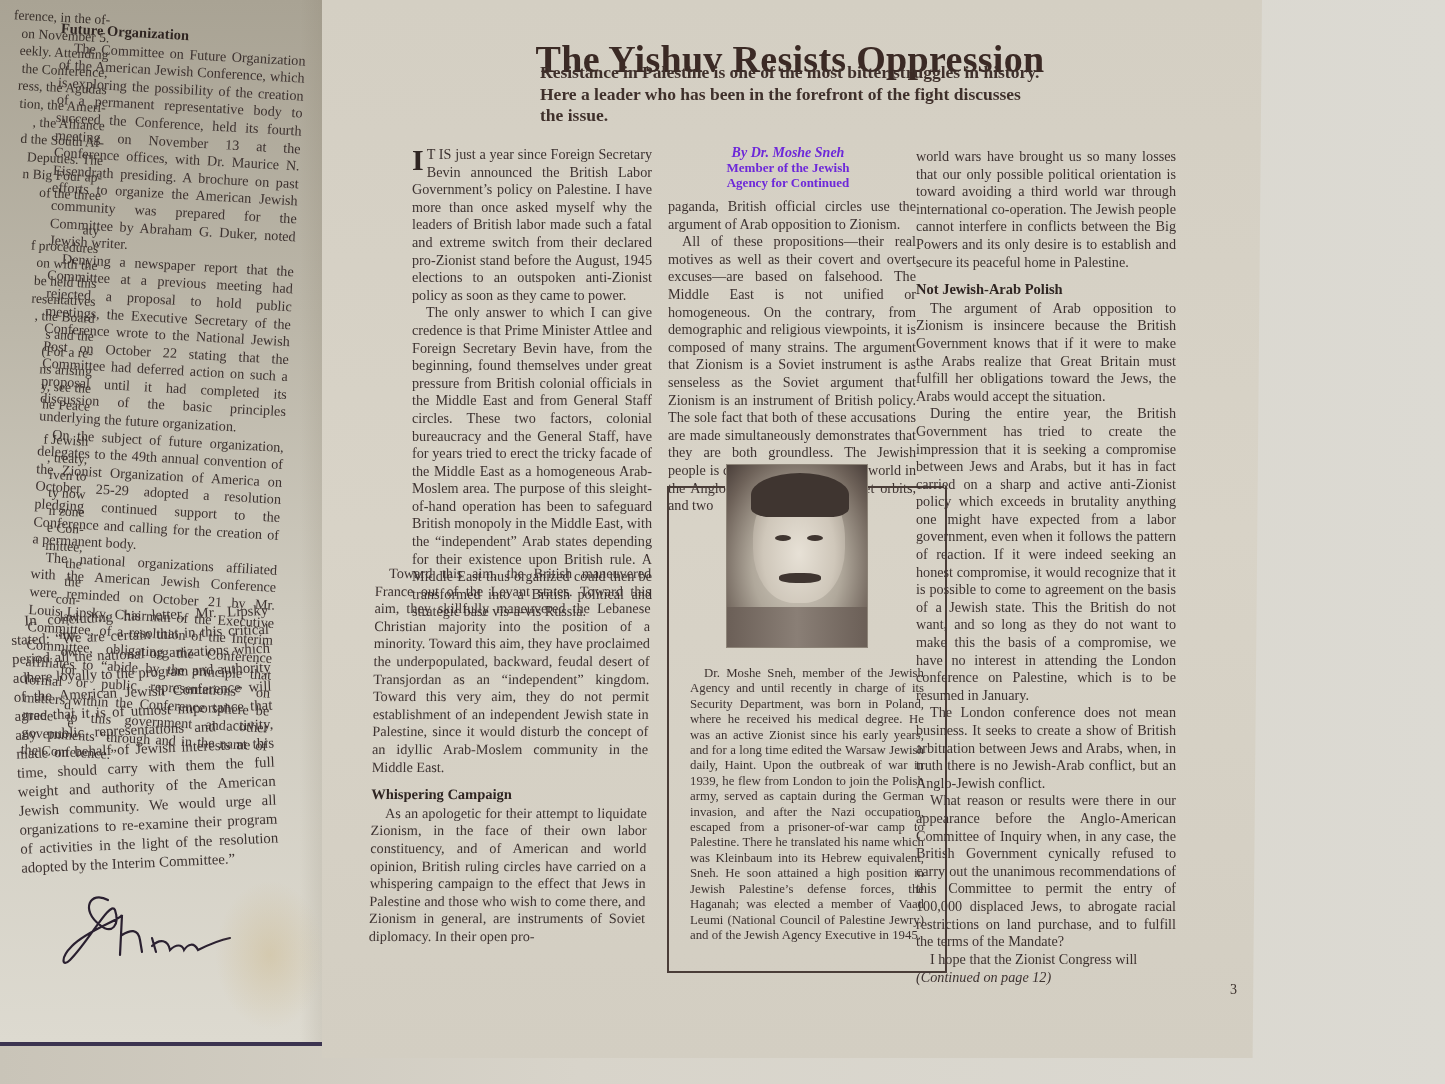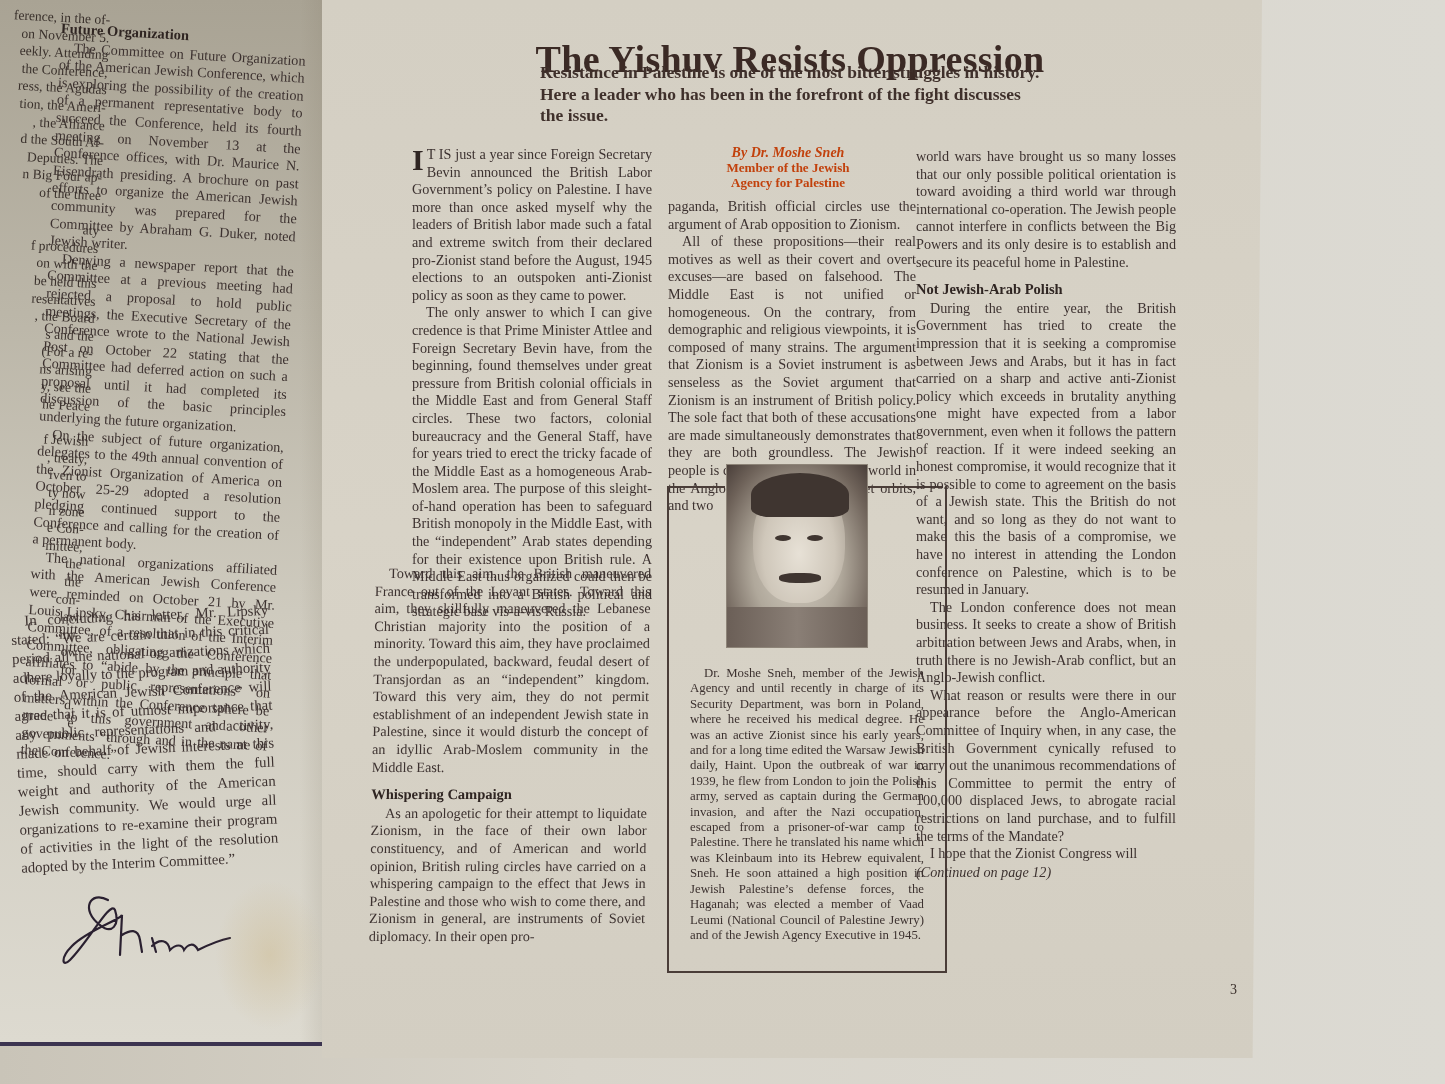--- a/index.html
+++ b/index.html
@@ -40,21 +40,21 @@
   .lc2-tail { left:10px; top:612px; width:258px; transform:rotate(-2.5deg); transform-origin:top left; font-size:14.8px; line-height:19px; }
 
   .title {
     position:absolute; left:480px; top:12px; width:620px; text-align:center;
     font-size:38px; font-weight:bold; letter-spacing:0.3px; color:#3b2a25;
   }
   .deck {
     position:absolute; left:540px; top:62px; width:500px;
     font-size:17.5px; line-height:21.5px; font-weight:bold; color:#3f302b;
   }
-  .byline { position:absolute; left:700px; top:145px; width:176px; text-align:center; font-size:13px; line-height:15px; font-weight:bold; color:#c2410c; }
+  .byline { position:absolute; left:700px; top:145px; width:176px; text-align:center; font-size:13px; line-height:15px; font-weight:bold; color:#6d28d9; }
   .byline .name { font-style:italic; font-size:14px; }
 
   .c1 { left:412px; top:146px; width:240px; }
   .dropcap { float:left; font-size:30px; line-height:26px; font-weight:bold; margin:1px 3px 0 0; color:#2f2522; }
   .c1b { left:370px; top:290px; width:280px; transform:skewX(-1deg); }
   .c2 { left:668px; top:198px; width:248px; }
   .c3 { left:916px; top:148px; width:260px; }
 
   .photo-box { position:absolute; left:667px; top:486px; width:276px; height:485px; border:2px solid #4a3d38; border-top:none; }
   .photo-box-top-l { position:absolute; left:667px; top:486px; width:58px; height:2px; background:#4a3d38; }
@@ -148,21 +148,21 @@
 
 <div class="right-page"></div>
 <div class="stain"></div>
 
 <h1 class="title">The Yishuv Resists Oppression</h1>
 <div class="deck">Resistance in Palestine is one of the most bitter struggles in history. Here a leader who has been in the forefront of the fight discusses the issue.</div>
 
 <div class="byline">
   <div class="name">By Dr. Moshe Sneh</div>
   <div>Member of the Jewish</div>
-  <div>Agency for Palestine</div>
+  <div>Agency for Continued</div>
 </div>
 
 <div class="col c1">
   <p class="noindent"><span class="dropcap">I</span><span>T IS just a year since Foreign Secretary Bevin announced the British Labor Government’s policy on Palestine. I have more than once asked myself why the leaders of British labor made such a fatal and extreme switch from their declared pro-Zionist stand before the August, 1945 elections to an outspoken anti-Zionist policy as soon as they came to power.</span></p>
   <p>The only answer to which I can give credence is that Prime Minister Attlee and Foreign Secretary Bevin have, from the beginning, found themselves under great pressure from British colonial officials in the Middle East and from General Staff circles. These two factors, colonial bureaucracy and the General Staff, have for years tried to erect the tricky facade of the Middle East as a homogeneous Arab-Moslem area. The purpose of this sleight-of-hand operation has been to safeguard British monopoly in the Middle East, with the “independent” Arab states depending for their existence upon British rule. A Middle East thus organized could then be transformed into a British political and strategic base vis-a-vis Russia.</p>
 </div>
 <div class="col c1b" style="top:565px; left:372px; width:276px;">
   <p>Toward this aim, the British maneuvered France out of the Levant states. Toward this aim, they skillfully maneuvered the Lebanese Christian majority into the position of a minority. Toward this aim, they have proclaimed the underpopulated, backward, feudal desert of Transjordan as an “independent” kingdom. Toward this very aim, they do not permit establishment of an independent Jewish state in Palestine, since it would disturb the concept of an idyllic Arab-Moslem community in the Middle East.</p>
   <div class="subhead">Whispering Campaign</div>
   <p>As an apologetic for their attempt to liquidate Zionism, in the face of their own labor constituency, and of American and world opinion, British ruling circles have carried on a whispering campaign to the effect that Jews in Palestine and those who wish to come there, and Zionism in general, are instruments of Soviet diplomacy. In their open pro-</p>
@@ -184,20 +184,21 @@
   <div class="eye" style="left:80px"></div>
   <div class="mustache"></div>
 </div>
 <div class="caption">
   <p>Dr. Moshe Sneh, member of the Jewish Agency and until recently in charge of its Security Department, was born in Poland, where he received his medical degree. He was an active Zionist since his early years, and for a long time edited the Warsaw Jewish daily, Haint. Upon the outbreak of war in 1939, he flew from London to join the Polish army, served as captain during the German invasion, and after the Nazi occupation, escaped from a prisoner-of-war camp to Palestine. There he translated his name which was Kleinbaum into its Hebrew equivalent, Sneh. He soon attained a high position in Jewish Palestine’s defense forces, the Haganah; was elected a member of Vaad Leumi (National Council of Palestine Jewry) and of the Jewish Agency Executive in 1945.</p>
 </div>
 
 <div class="col c3">
   <p class="noindent">world wars have brought us so many losses that our only possible political orientation is toward avoiding a third world war through international co-operation. The Jewish people cannot interfere in conflicts between the Big Powers and its only desire is to establish and secure its peaceful home in Palestine.</p>
   <div class="subhead">Not Jewish-Arab Polish</div>
+  <p>The argument of Arab opposition to Zionism is insincere because the British Government knows that if it were to make the Arabs realize that Great Britain must fulfill her obligations toward the Jews, the Arabs would accept the situation.</p>
   <p>During the entire year, the British Government has tried to create the impression that it is seeking a compromise between Jews and Arabs, but it has in fact carried on a sharp and active anti-Zionist policy which exceeds in brutality anything one might have expected from a labor government, even when it follows the pattern of reaction. If it were indeed seeking an honest compromise, it would recognize that it is possible to come to agreement on the basis of a Jewish state. This the British do not want, and so long as they do not want to make this the basis of a compromise, we have no interest in attending the London conference on Palestine, which is to be resumed in January.</p>
   <p>The London conference does not mean business. It seeks to create a show of British arbitration between Jews and Arabs, when, in truth there is no Jewish-Arab conflict, but an Anglo-Jewish conflict.</p>
   <p>What reason or results were there in our appearance before the Anglo-American Committee of Inquiry when, in any case, the British Government cynically refused to carry out the unanimous recommendations of this Committee to permit the entry of 100,000 displaced Jews, to abrogate racial restrictions on land purchase, and to fulfill the terms of the Mandate?</p>
   <p>I hope that the Zionist Congress will</p>
   <div class="continued">(Continued on page 12)</div>
 </div>
 
 <div class="page-num">3</div>
 
 </body></html>

